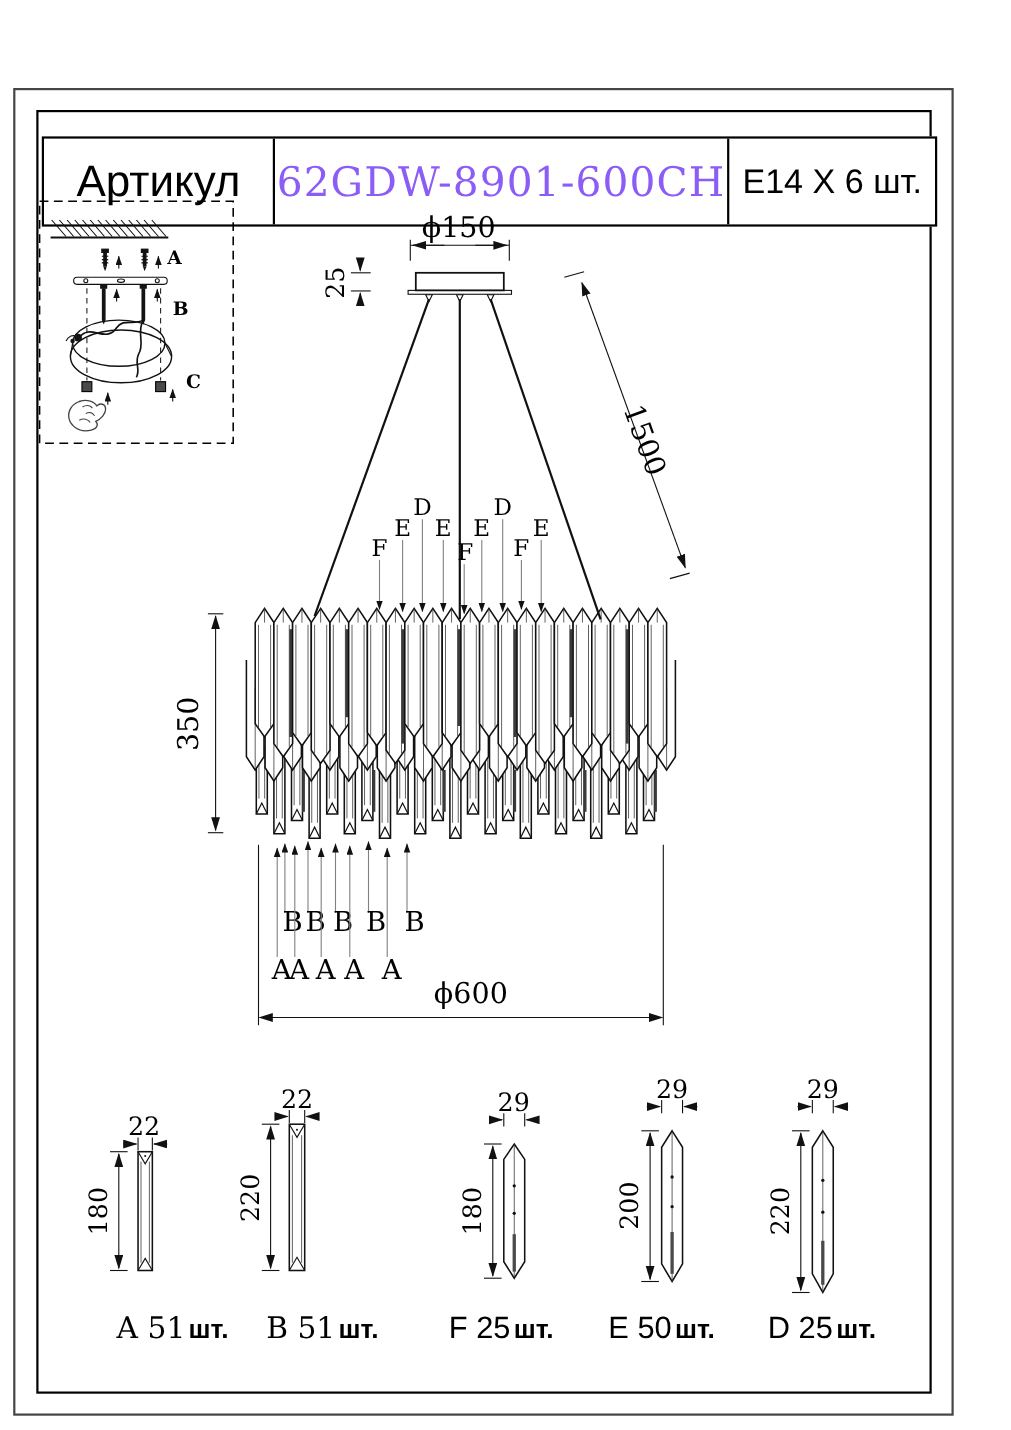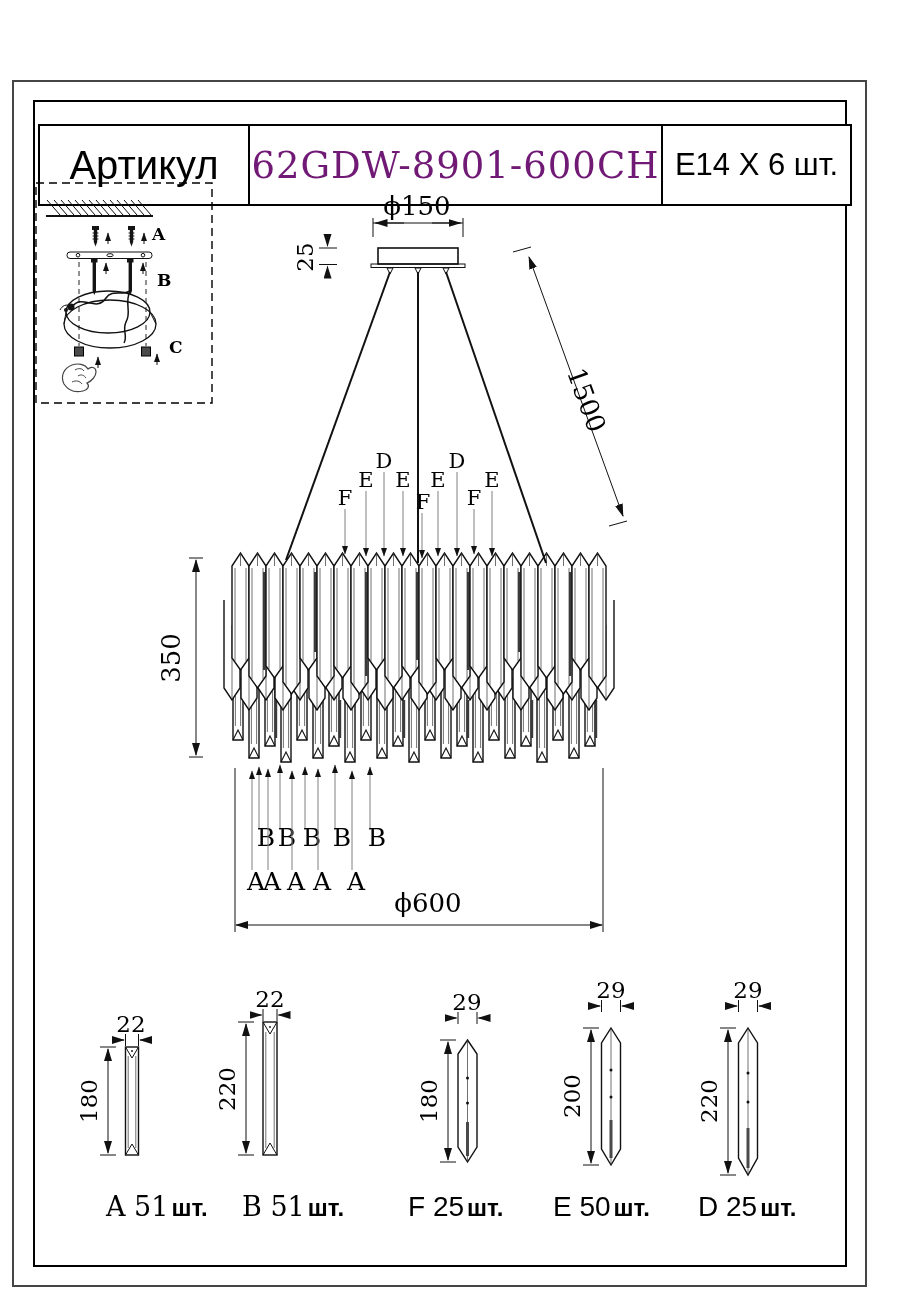--- a/index.html
+++ b/index.html
@@ -9,21 +9,21 @@
   #outer-border{position:absolute;left:12px;top:80px;width:851px;height:1203px;
         border:2px solid #454545;}
   #inner-border{position:absolute;left:33px;top:100px;width:810px;height:1163px;
         border:2px solid #000;}
   
   #header-table{position:absolute;left:38px;top:100px;width:810px;height:78px;
         display:flex;border:2px solid #000;box-sizing:content-box;background:#fff;margin-top:24px;}
   .hcell{display:flex;align-items:center;justify-content:center;height:100%;box-sizing:border-box;}
   #hcell-label{width:210px;border-right:2px solid #000;font-size:40px;color:#000;}
   #hcell-article{width:413px;border-right:2px solid #000;
-        font-family:"DejaVu Serif",serif;font-size:37px;letter-spacing:1px;color:#701a75;}
+        font-family:"DejaVu Serif",serif;font-size:37px;letter-spacing:1px;color:#8b5cf6;}
   #hcell-lamp{flex:1;font-size:31px;font-weight:400;color:#000;}
   
   #draw{position:absolute;left:0;top:0;}
   .ln{stroke:#111;stroke-width:1.6;fill:none;}
   .ln-thin{stroke:#111;stroke-width:1;fill:none;}
   .dim{stroke:#111;stroke-width:1;fill:none;}
   .lead{stroke:#808080;stroke-width:1;fill:none;}
   .dash{stroke:#000;stroke-width:1.4;fill:none;stroke-dasharray:8 5;}
   .dash-thin{stroke:#222;stroke-width:1;fill:none;stroke-dasharray:5 4;}
   .fill-dark{fill:#141414;stroke:none;}

